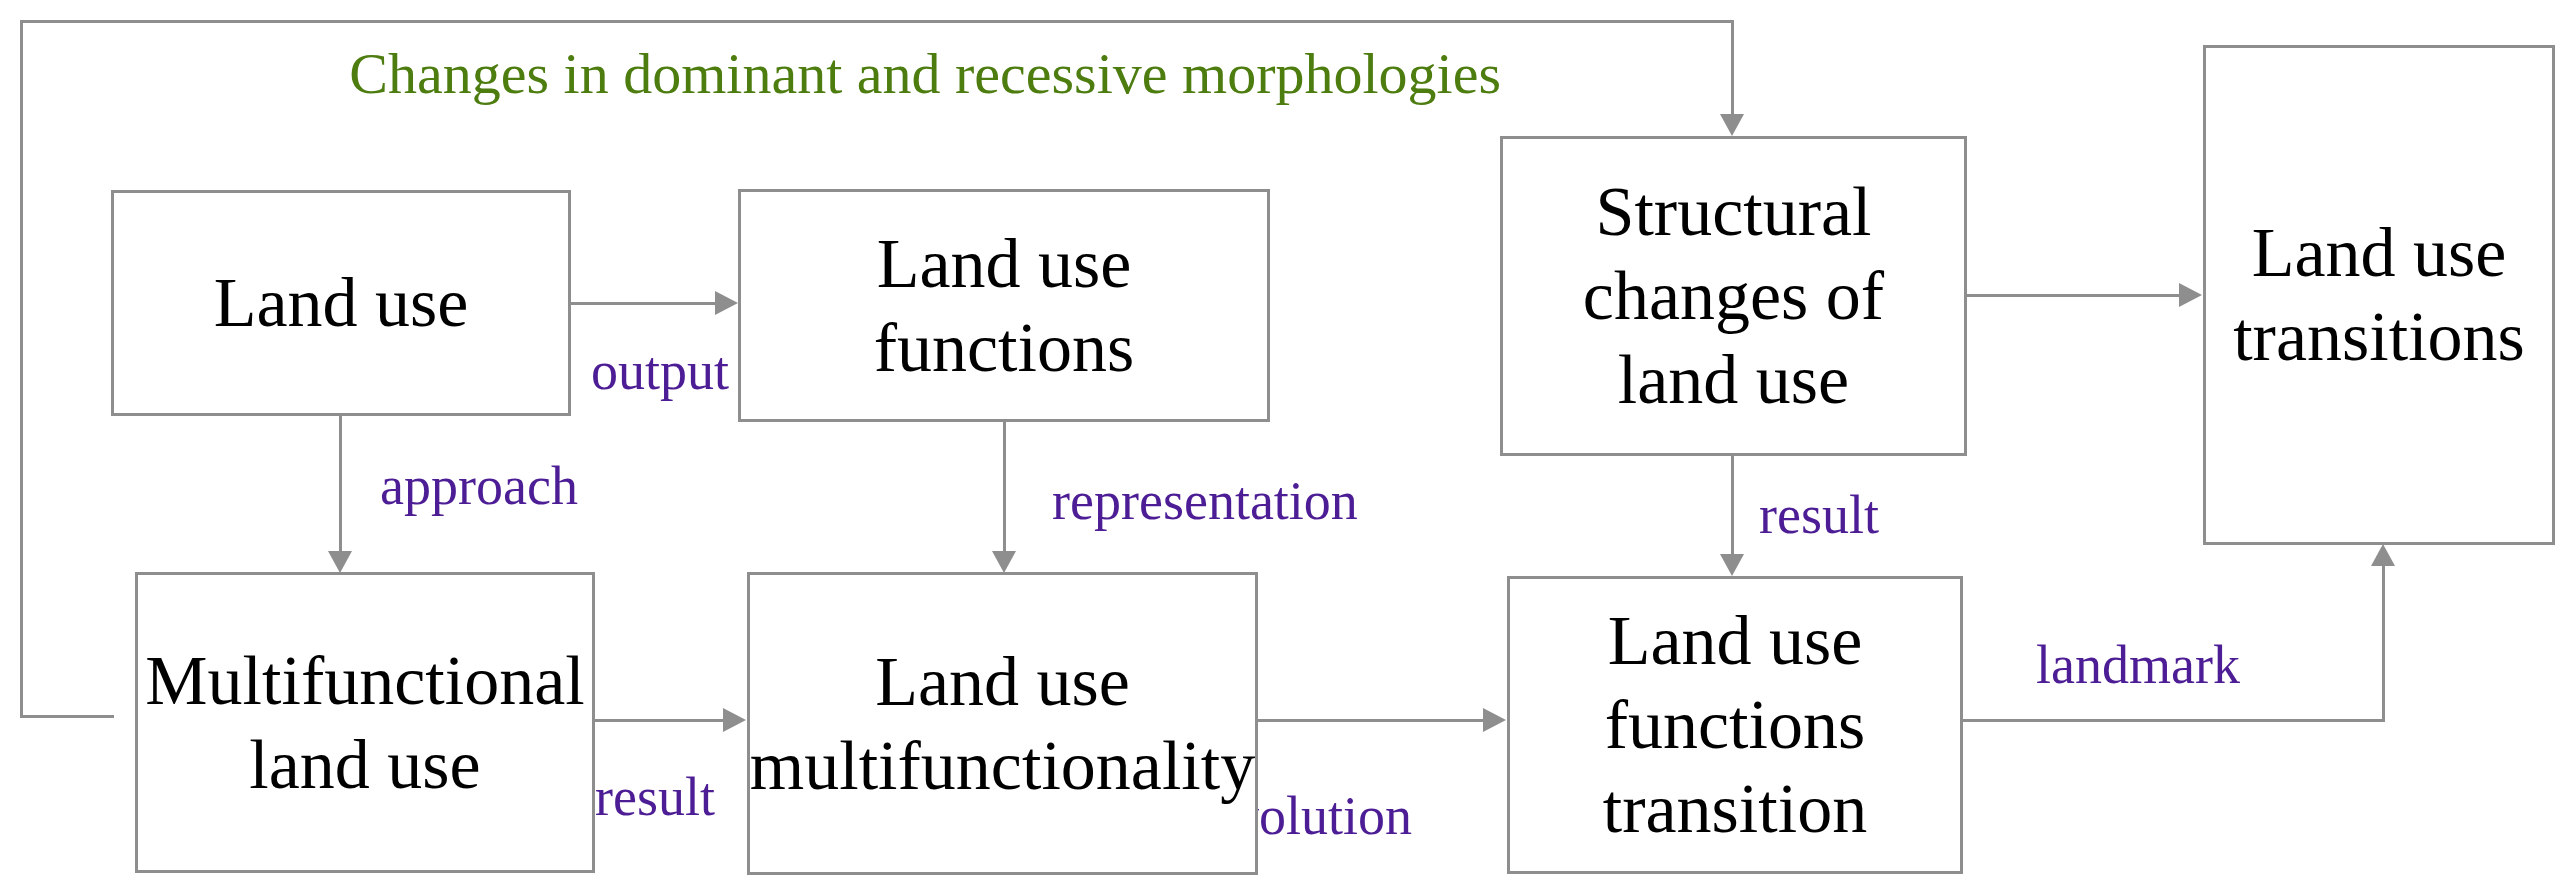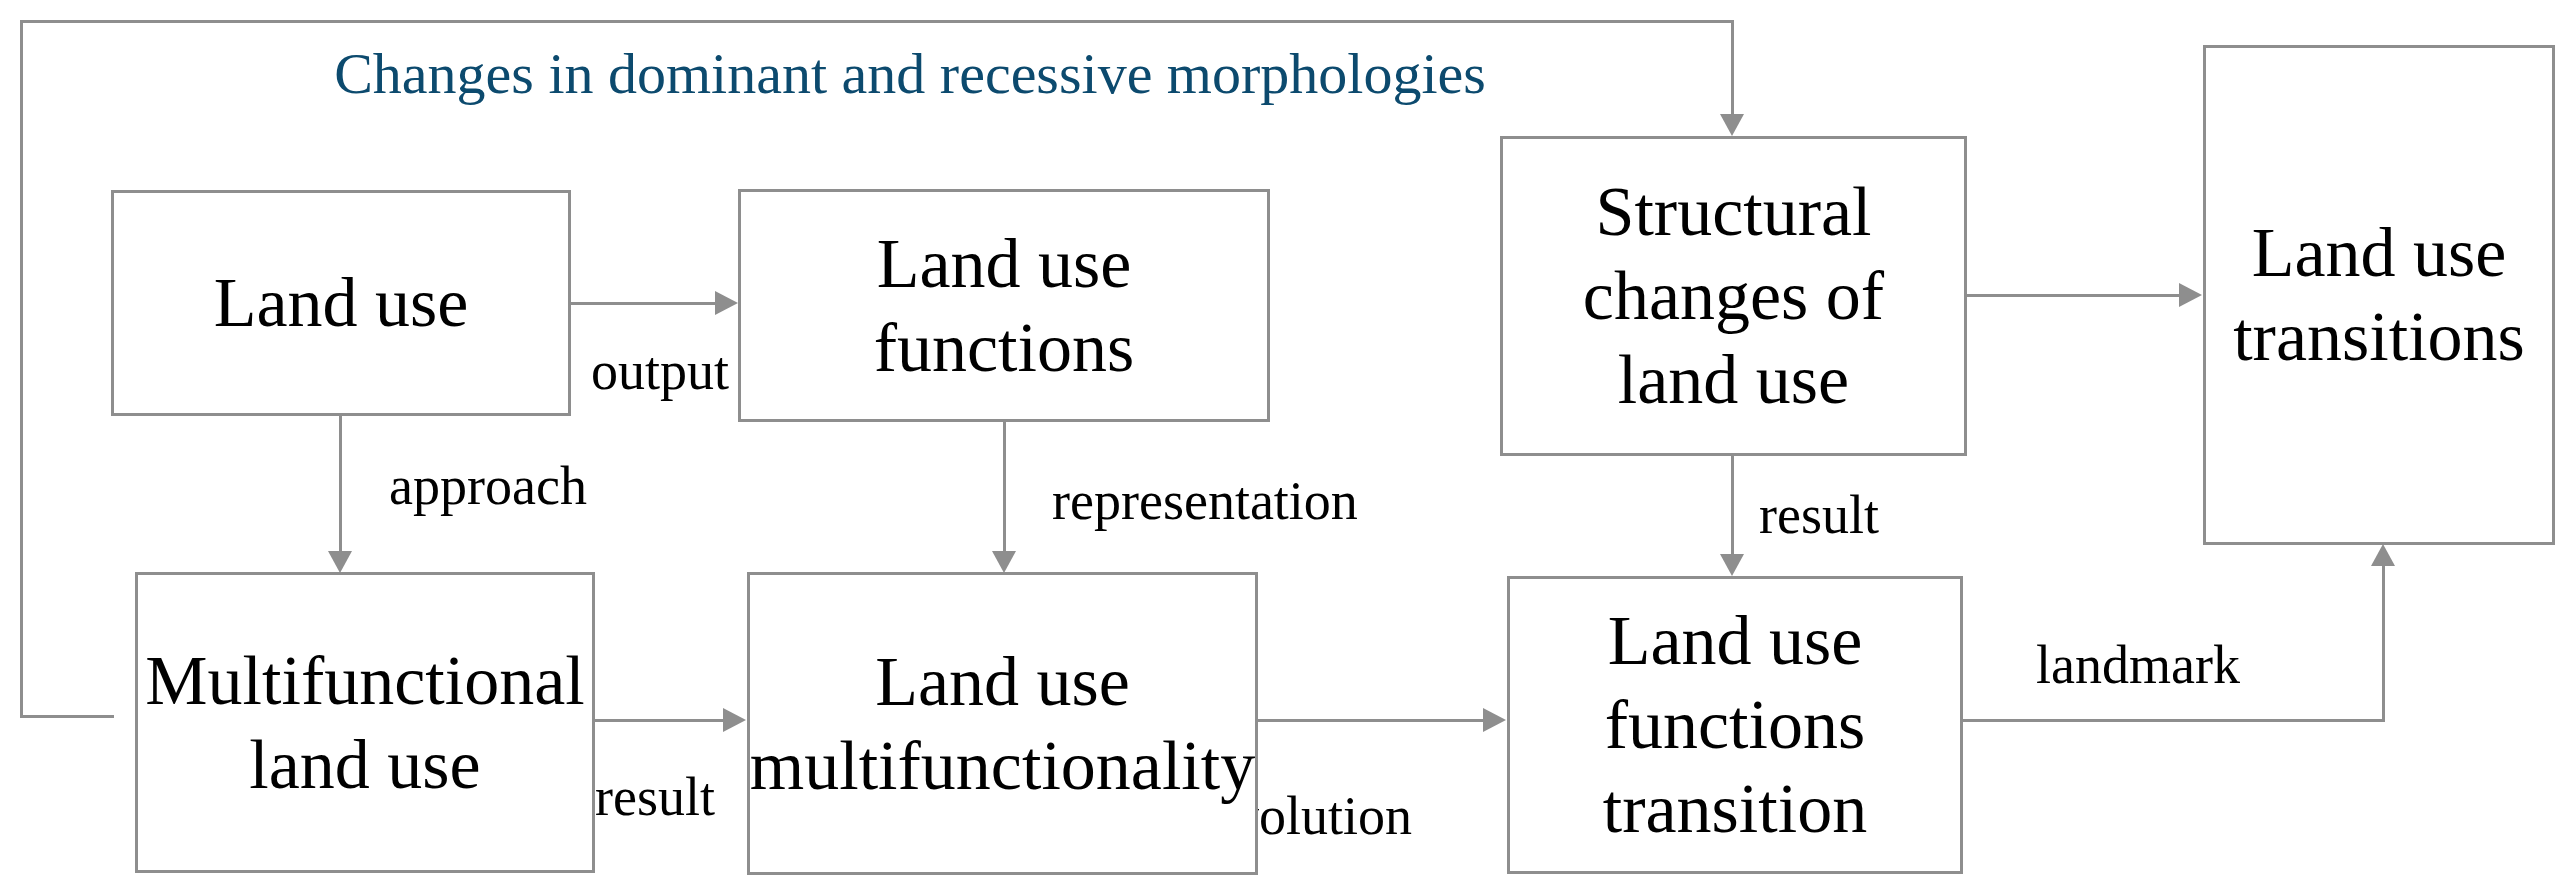--- a/index.html
+++ b/index.html
@@ -58,32 +58,32 @@
     border-left: 12.4px solid transparent;
     border-right: 12.4px solid transparent;
     border-bottom: 22px solid #8e8e8e;
   }
   
   .edge-label {
     position: absolute;
     font-size: 54px;
     line-height: 1.0;
     white-space: nowrap;
-    color: #000000;
+    color: #4c1d95;
   }
   .diagram-title {
     position: absolute;
     left: 319px;
     top: 45px;
     width: 1182px;
-    text-align: center;
+    text-align: right;
     font-size: 58px;
     line-height: 1.0;
     white-space: nowrap;
-    color: #0c4a6e;
+    color: #4d7c0f;
   }
 </style>
 </head>
 <body>
 
 <div id="canvas">
 
   <div class="line" style="left:20px; top:20px; width:1714px; height:3.1px;"></div>
   <div class="line" style="left:20px; top:20px; width:3.1px; height:698px;"></div>
   <div class="line" style="left:20px; top:715px; width:94px; height:3.1px;"></div>
@@ -91,21 +91,21 @@
   <div class="ah ah-down" style="left:1720px; top:114px;"></div>
 
   <div class="diagram-title">Changes in dominant and recessive morphologies</div>
 
   <div class="line" style="left:571px; top:302px; width:145px; height:3.1px;"></div>
   <div class="ah ah-right" style="left:715px; top:291px;"></div>
   <div class="edge-label" style="left:591px; top:344px;">output</div>
 
   <div class="line" style="left:339px; top:415px; width:3.1px; height:138px;"></div>
   <div class="ah ah-down" style="left:328px; top:551px;"></div>
-  <div class="edge-label" style="left:380px; top:459px;margin-left:9px;">approach</div>
+  <div class="edge-label" style="left:380px; top:459px;">approach</div>
 
   <div class="line" style="left:1003px; top:422px; width:3.1px; height:131px;"></div>
   <div class="ah ah-down" style="left:992px; top:551px;"></div>
   <div class="edge-label" style="left:1052px; top:474px;">representation</div>
 
   <div class="line" style="left:1731px; top:455px; width:3.1px; height:100px;"></div>
   <div class="ah ah-down" style="left:1720px; top:554px;"></div>
   <div class="edge-label" style="left:1759px; top:488px;">result</div>
 
   <div class="line" style="left:1966px; top:294px; width:215px; height:3.1px;"></div>

